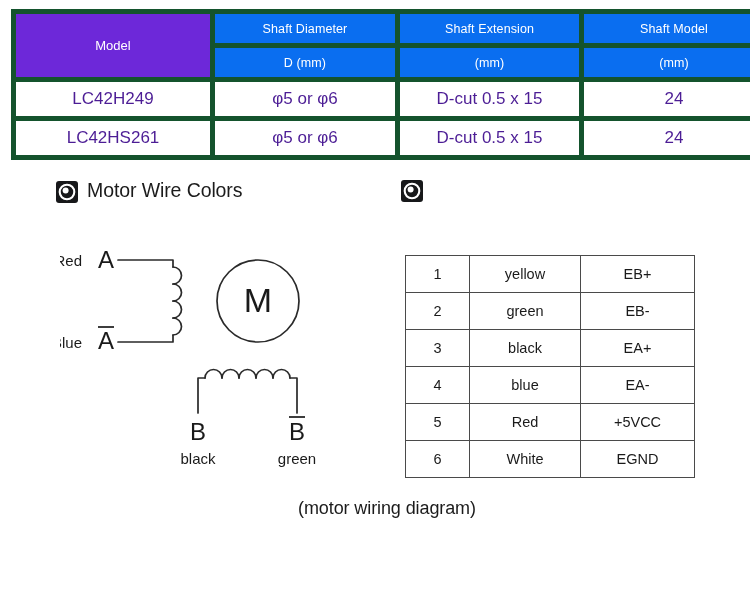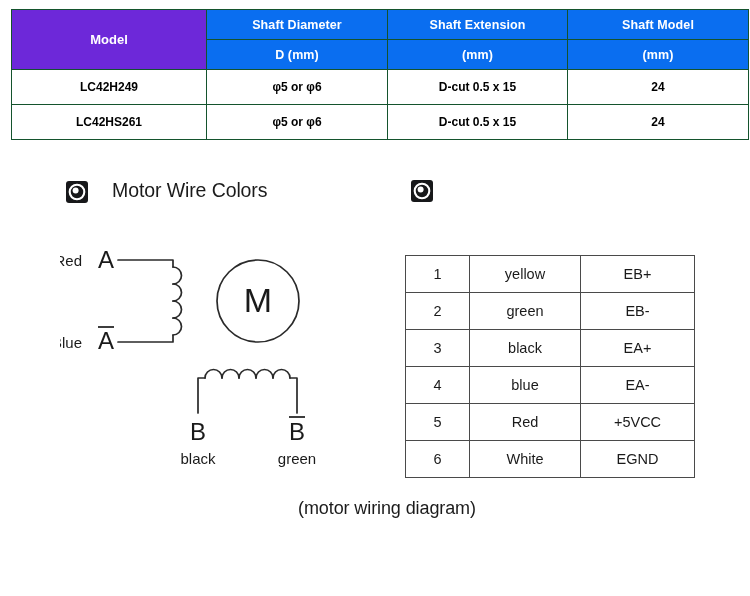--- a/index.html
+++ b/index.html
@@ -22,53 +22,52 @@
     left: 11px;
     top: 9px;
     width: 717px;
   }
   table.spec {
     border-collapse: collapse;
     width: 717px;
     table-layout: fixed;
   }
   table.spec td, table.spec th {
-    border: 1px solid #14532d;
+    border: 5px solid #14532d;
     text-align: center;
     vertical-align: middle;
     padding: 2px;
-    font-weight: bold;
+    font-weight: normal;
   }
   .hd {
     background: #0a6ef0;
     color: #ffffff;
     font-size: 12.5px;
     height: 25px;
     letter-spacing: .1px;
   }
   .hd-model {
     background: #6d28d9;
     color: #ffffff;
     font-size: 13px;
     height: 50px;
   }
   .body-cell {
     background: #ffffff;
-    color: #000000;
-    font-size: 12px;
+    color: #4c1d95;
+    font-size: 17px;
     height: 30px;
   }
 
   
   .section-head {
     position: absolute;
     display: flex;
     align-items: flex-end;
-    gap: 24px;
-    margin-left: 10px;
+    gap: 9px;
   }
   #head-motor { left: 56px; top: 178px; }
   #head-encoder { left: 401px; top: 178px; width: 300px; }
 
   .badge-icon {
     width: 22px;
     height: 22px;
     background: #17181a;
     border-radius: 3px;
     flex: 0 0 auto;

